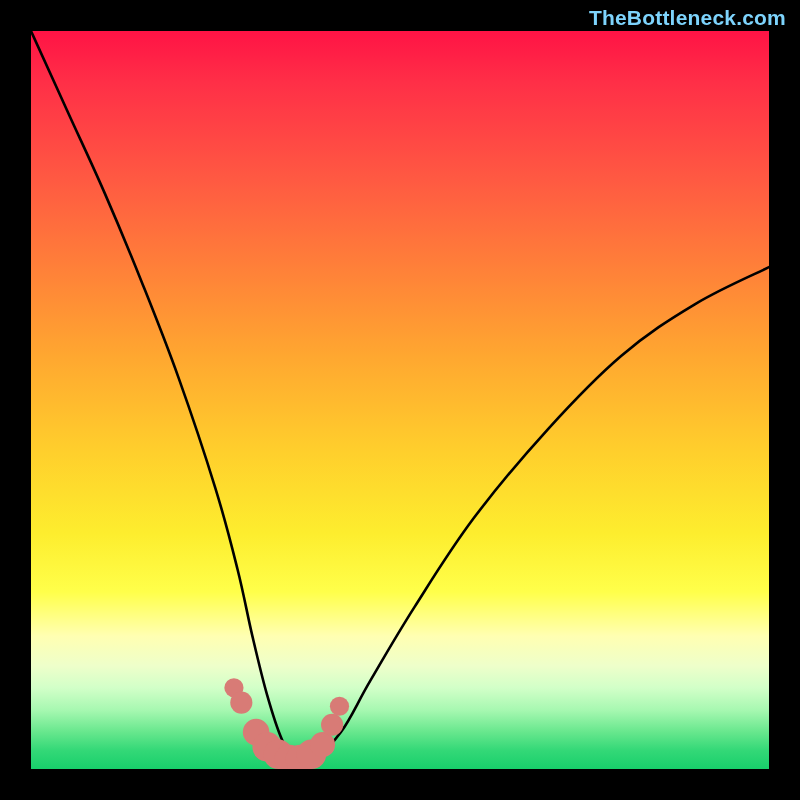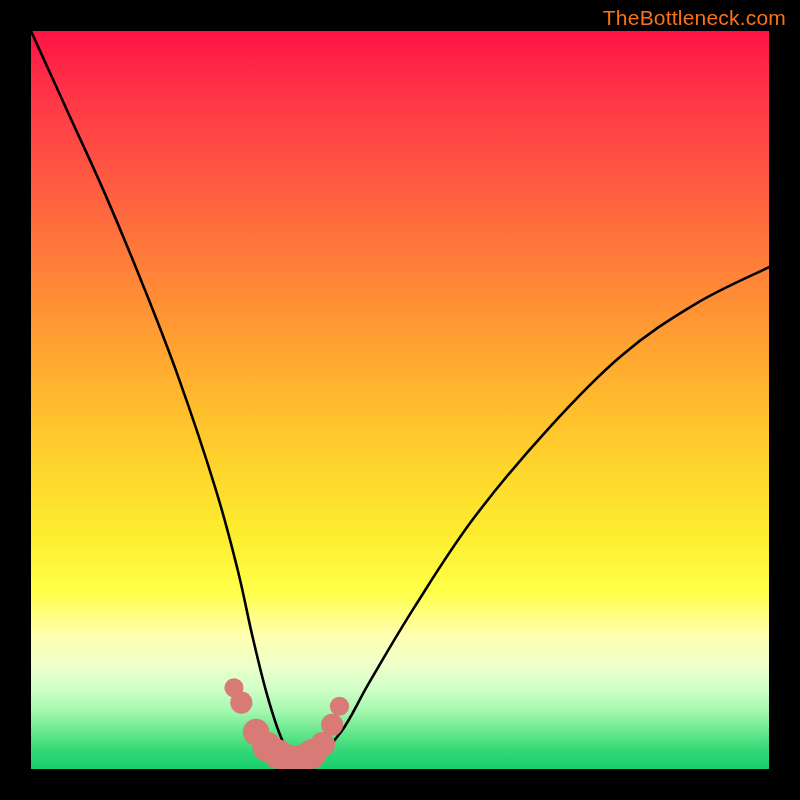--- a/index.html
+++ b/index.html
@@ -42,24 +42,24 @@
       #a7f8b1 92%,
       #67e78d 95%,
       #33d877 97.5%,
       #18cf6b 100%
     );
   }
   .watermark {
     position: absolute;
     top: 6px;
     right: 14px;
-    color: #f97316;
+    color: #7dd3fc;
     font-size: 21px;
     letter-spacing: 0.2px;
-    font-weight: 400;
+    font-weight: 700;
     text-align: right;
   }
   svg.curve-layer {
     position: absolute;
     top: 0;
     left: 0;
   }
 </style>
 </head>
 <body>

